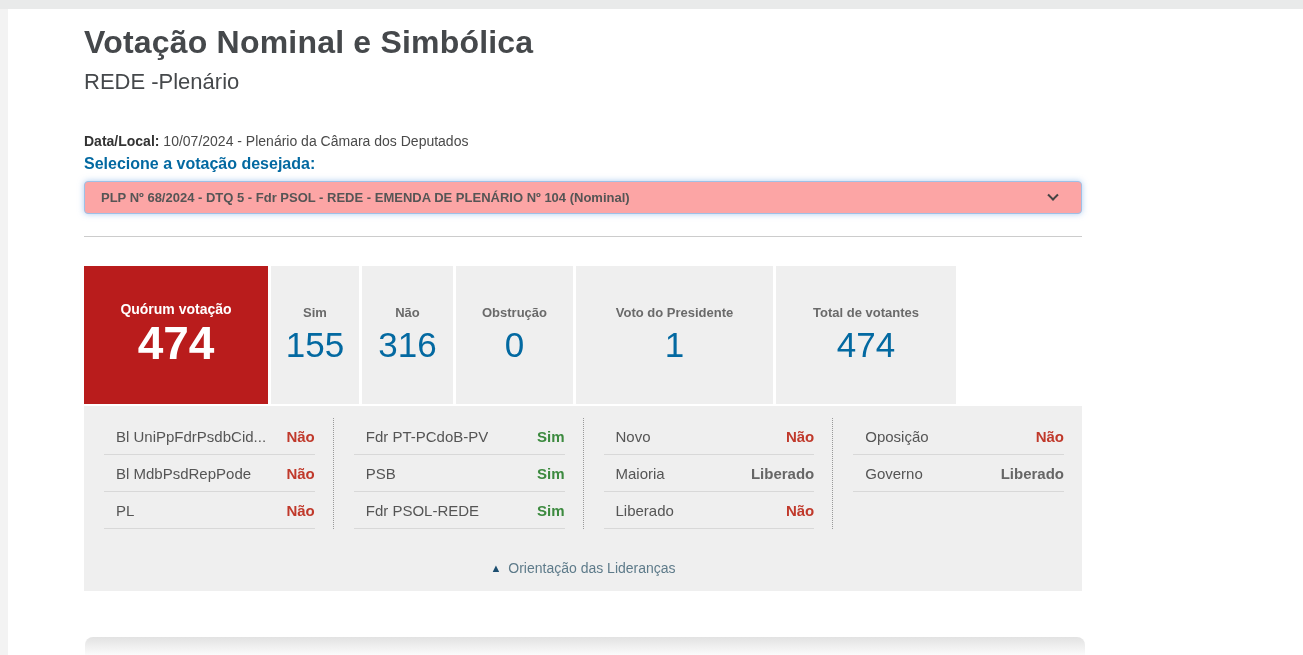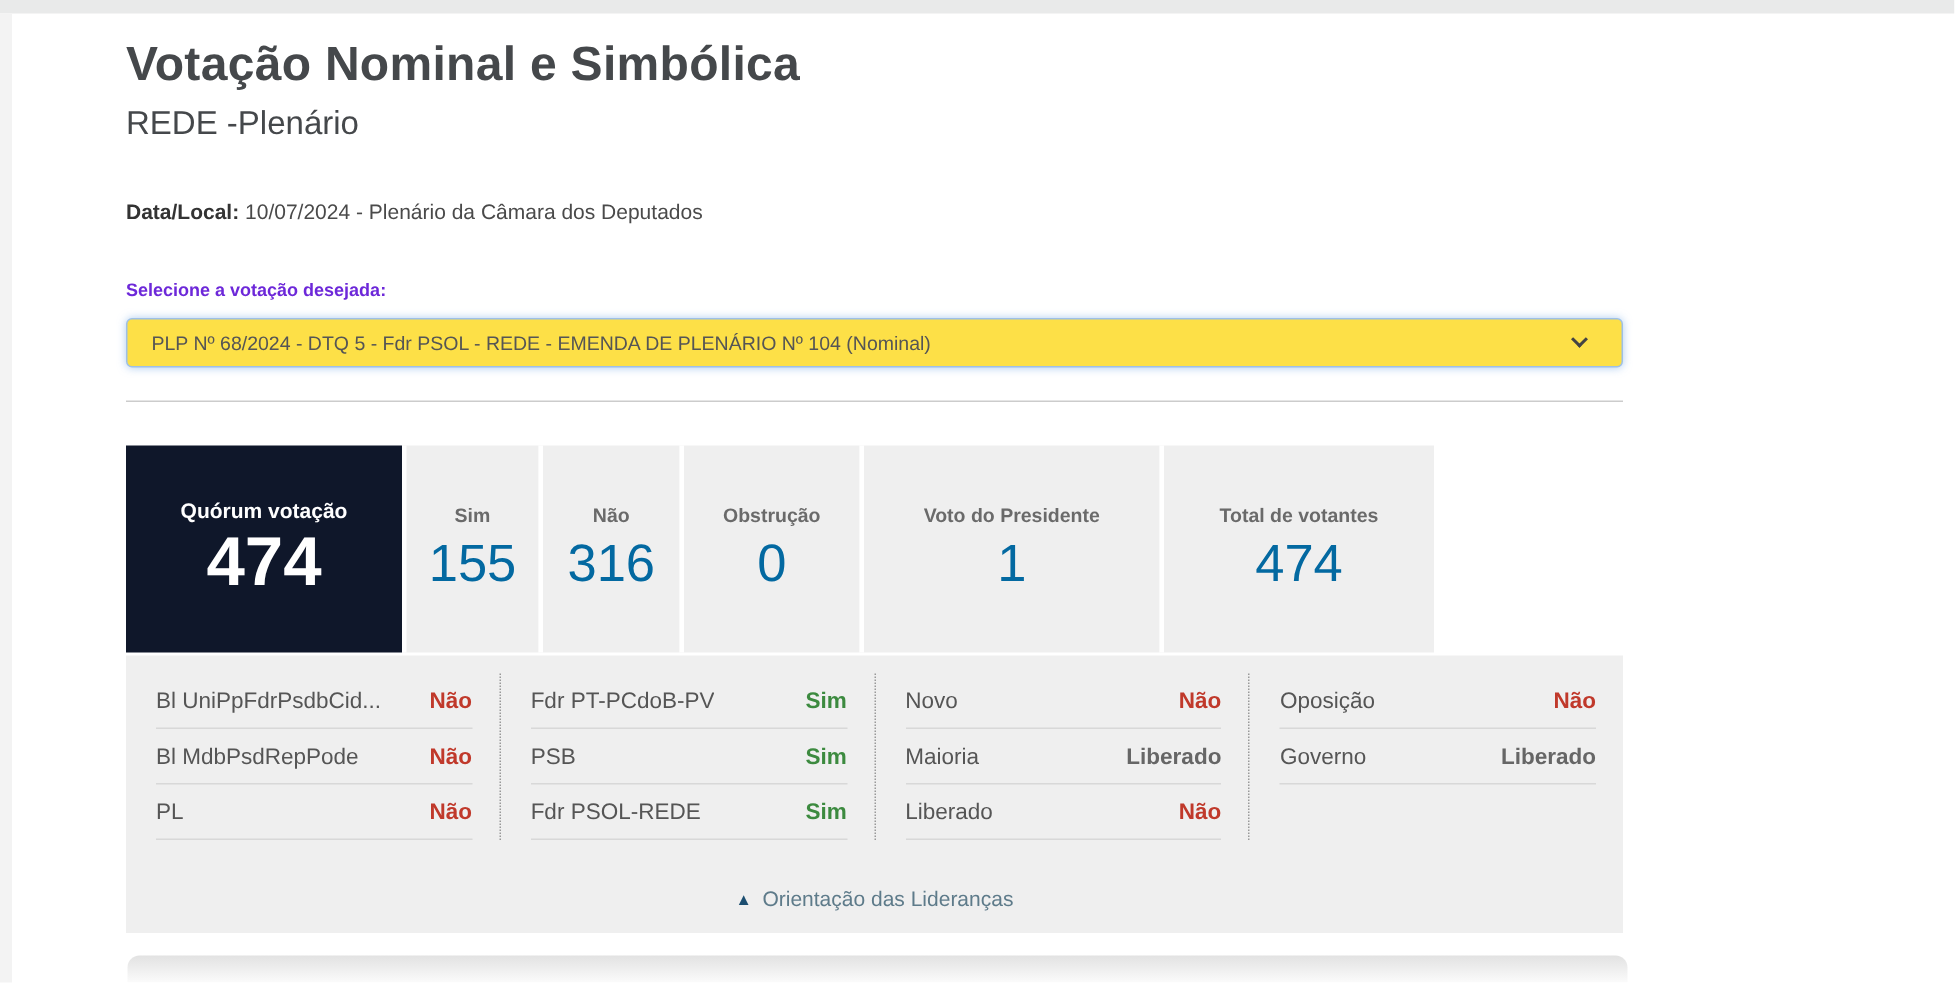--- a/index.html
+++ b/index.html
@@ -34,35 +34,35 @@
     font-size: 22px; font-weight: 400;
     color: #45484b;
   }
   .meta-block { margin-top: 33px; }
   .meta {
     margin: 0; font-size: 14px; color: #4a4a4a;
     line-height: 27px;
   }
   .meta b { color: #333; }
   .select-label {
-    margin-top: 31px;
-    font-size: 12px; font-weight: 700; color: #6d28d9;
+    font-size: 16px; font-weight: 700; color: #0369a1;
     height: 19px;
   }
   .select-box {
     margin-top: 7px;
     height: 33px;
-    background: #fde047;
+    background: #fca5a5;
     border: 1px solid #9ec0e6;
     border-radius: 4px;
     box-shadow: 0 0 6px rgba(120, 170, 230, 0.6);
     display: flex; align-items: center; justify-content: space-between;
     padding: 0 24px 0 16px;
     font-size: 13px; color: #555;
     cursor: pointer;
+    font-weight: bold;
   }
   .select-box .opt-text {
     white-space: nowrap; overflow: hidden; text-overflow: ellipsis;
   }
   .chevron {
     width: 8px; height: 8px;
     border-right: 2px solid #444; border-bottom: 2px solid #444;
     transform: rotate(45deg) translate(-2px, -2px);
     flex: 0 0 auto; margin-left: 12px;
   }
@@ -70,21 +70,21 @@
     border: none; border-top: 1px solid #cccccc;
     margin: 22px 0 0 0;
   }
   
   .summary {
     margin-top: 29px;
     display: flex; height: 138px;
   }
   .quorum {
     flex: 0 0 184px;
-    background: #0f172a; color: #fff;
+    background: #b91c1c; color: #fff;
     display: flex; flex-direction: column;
     align-items: center; justify-content: center;
   }
   .q-label { font-size: 14px; font-weight: 700; }
   .q-value { font-size: 46px; font-weight: 700; line-height: 1.15; }
   .cell {
     background: #efefef;
     border-left: 3px solid #ffffff;
     display: flex; flex-direction: column;
     align-items: center; justify-content: center;
@@ -108,21 +108,21 @@
   .ocol + .ocol { border-left: 1px dotted #999999; }
   .orow {
     display: flex; justify-content: space-between; align-items: center;
     height: 37px; margin: 0 18px 0 20px;
     border-bottom: 1px solid #d8d8d8;
     font-size: 15px;
   }
   .orow.empty { border-bottom: none; }
   .oname {
     color: #555555;
-    white-space: nowrap; overflow: hidden; text-overflow: ellipsis;
+    white-space: nowrap; overflow: hidden; text-overflow: ellipsis; margin-left: 12px;
   }
   .ovote { font-weight: 700; margin-left: 8px; flex: 0 0 auto; }
   .vote-nao { color: #c0392b; }
   .vote-sim { color: #3c8a3f; }
   .vote-liberado { color: #666666; }
   .olink {
     margin-top: 31px;
     text-align: center;
     font-size: 14px; color: #5e7b8a;
     cursor: pointer;

